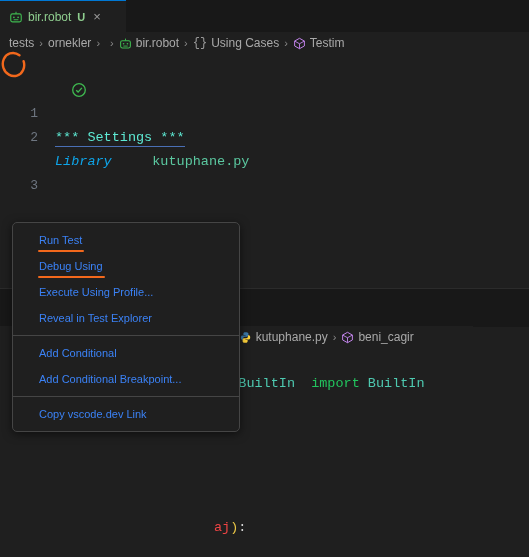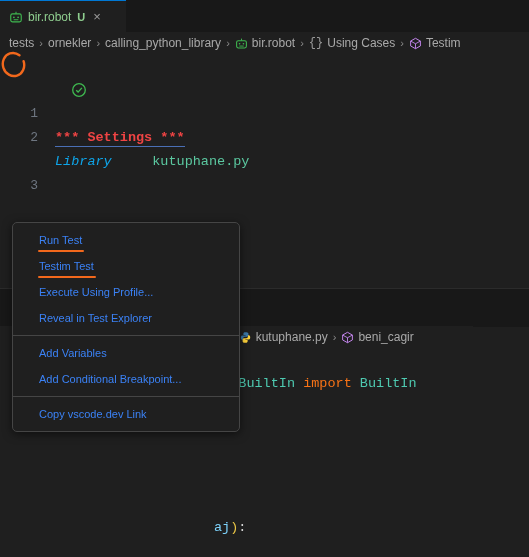--- a/index.html
+++ b/index.html
@@ -40,26 +40,26 @@
   .ed1{top:54px;height:234px;}
   .ed2{top:348px;height:209px;}
   .cline{position:relative;height:24px;line-height:24px;white-space:pre;
          font-family:"Liberation Mono", monospace;font-size:13.5px;}
   .ln{position:absolute;left:0;width:38px;text-align:right;color:#6e7681;font-size:13px;
       font-family:"Liberation Mono",monospace;}
   .ctext{position:absolute;left:55px;}
   .gutter-icon{position:absolute;left:6px;top:4px;width:16px;height:16px;}
 
   
-  .t-hdr{color:#ef4444;font-weight:700;border-bottom:1px solid #4a6fb5;padding-bottom:1px;}
+  .t-hdr{color:#5eead4;font-weight:400;border-bottom:1px solid #4a6fb5;padding-bottom:1px;}
   .t-set{color:#0ea5e9;font-style:italic;}
   .t-lib{color:#5bc8a0;}
-  .t-kw{color:#f97316;}
+  .t-kw{color:#22c55e;margin-left:8px;}
   .t-cls{color:#4ec9b0;}
-  .t-id{color:#7dd3fc;}
+  .t-id{color:#ef4444;}
   .t-par{color:#e8c445;}
   .t-plain{color:#d4d4d4;}
 
   
   .ed2tabs{position:absolute;left:0;top:288px;width:529px;height:38px;background:#181818;
            border-top:1px solid #2b2b2b;}
   .crumbs.bot{top:326px;}
 
   
   .ctxmenu{
@@ -98,21 +98,20 @@
       <span class="tabbadge">U</span>
       <span class="tabclose">×</span>
     </div>
   </div>
 
   <div class="crumbs top">
     <span>tests</span>
     <span class="sep">›</span>
     <span>ornekler</span>
     <span class="sep">›</span>
-    <span>calling_python_library</span>
     <span class="sep">›</span>
     <span class="ci">
       <svg viewBox="0 0 16 16" width="13" height="13">
         <rect x="2" y="4.5" width="12" height="9" rx="2" fill="none" stroke="#3fb950" stroke-width="1.3"></rect>
         <circle cx="5.6" cy="8.3" r="1" fill="#3fb950"></circle>
           <circle cx="10.4" cy="8.3" r="1" fill="#3fb950"></circle>
         <rect x="5.3" y="10.6" width="5.4" height="1.1" fill="#3fb950"></rect>
         <rect x="7.4" y="2" width="1.2" height="2.4" fill="#3fb950"></rect>
       </svg>
     </span>
@@ -202,25 +201,25 @@
 
     <div class="cline cur-line-wrap" style="top:96px;">
       
       
     </div>
 
   </div>
 
   <div class="ctxmenu">
     <div class="mi ann"><span class="lbl">Run Test</span></div>
-    <div class="mi ann"><span class="lbl">Testim Test</span></div>
+    <div class="mi ann"><span class="lbl">Debug Using</span></div>
     <div class="mi"><span class="lbl">Execute Using Profile...</span></div>
     <div class="mi"><span class="lbl">Reveal in Test Explorer</span></div>
     <div class="msep"></div>
-    <div class="mi"><span class="lbl">Add Variables</span></div>
+    <div class="mi"><span class="lbl">Add Conditional</span></div>
     <div class="mi"><span class="lbl">Add Conditional Breakpoint...</span></div>
     <div class="msep"></div>
     <div class="mi"><span class="lbl">Copy vscode.dev Link</span></div>
   </div>
 
   <div class="ann-ring">
     <svg viewBox="0 0 25 27" width="25" height="27">
       <ellipse cx="12.5" cy="13.5" rx="10.6" ry="11.6" fill="none" stroke="#f2681c" stroke-width="2.4" stroke-linecap="round" stroke-dasharray="62 10" transform="rotate(-18 12.5 13.5)"></ellipse>
     </svg>
   </div>

